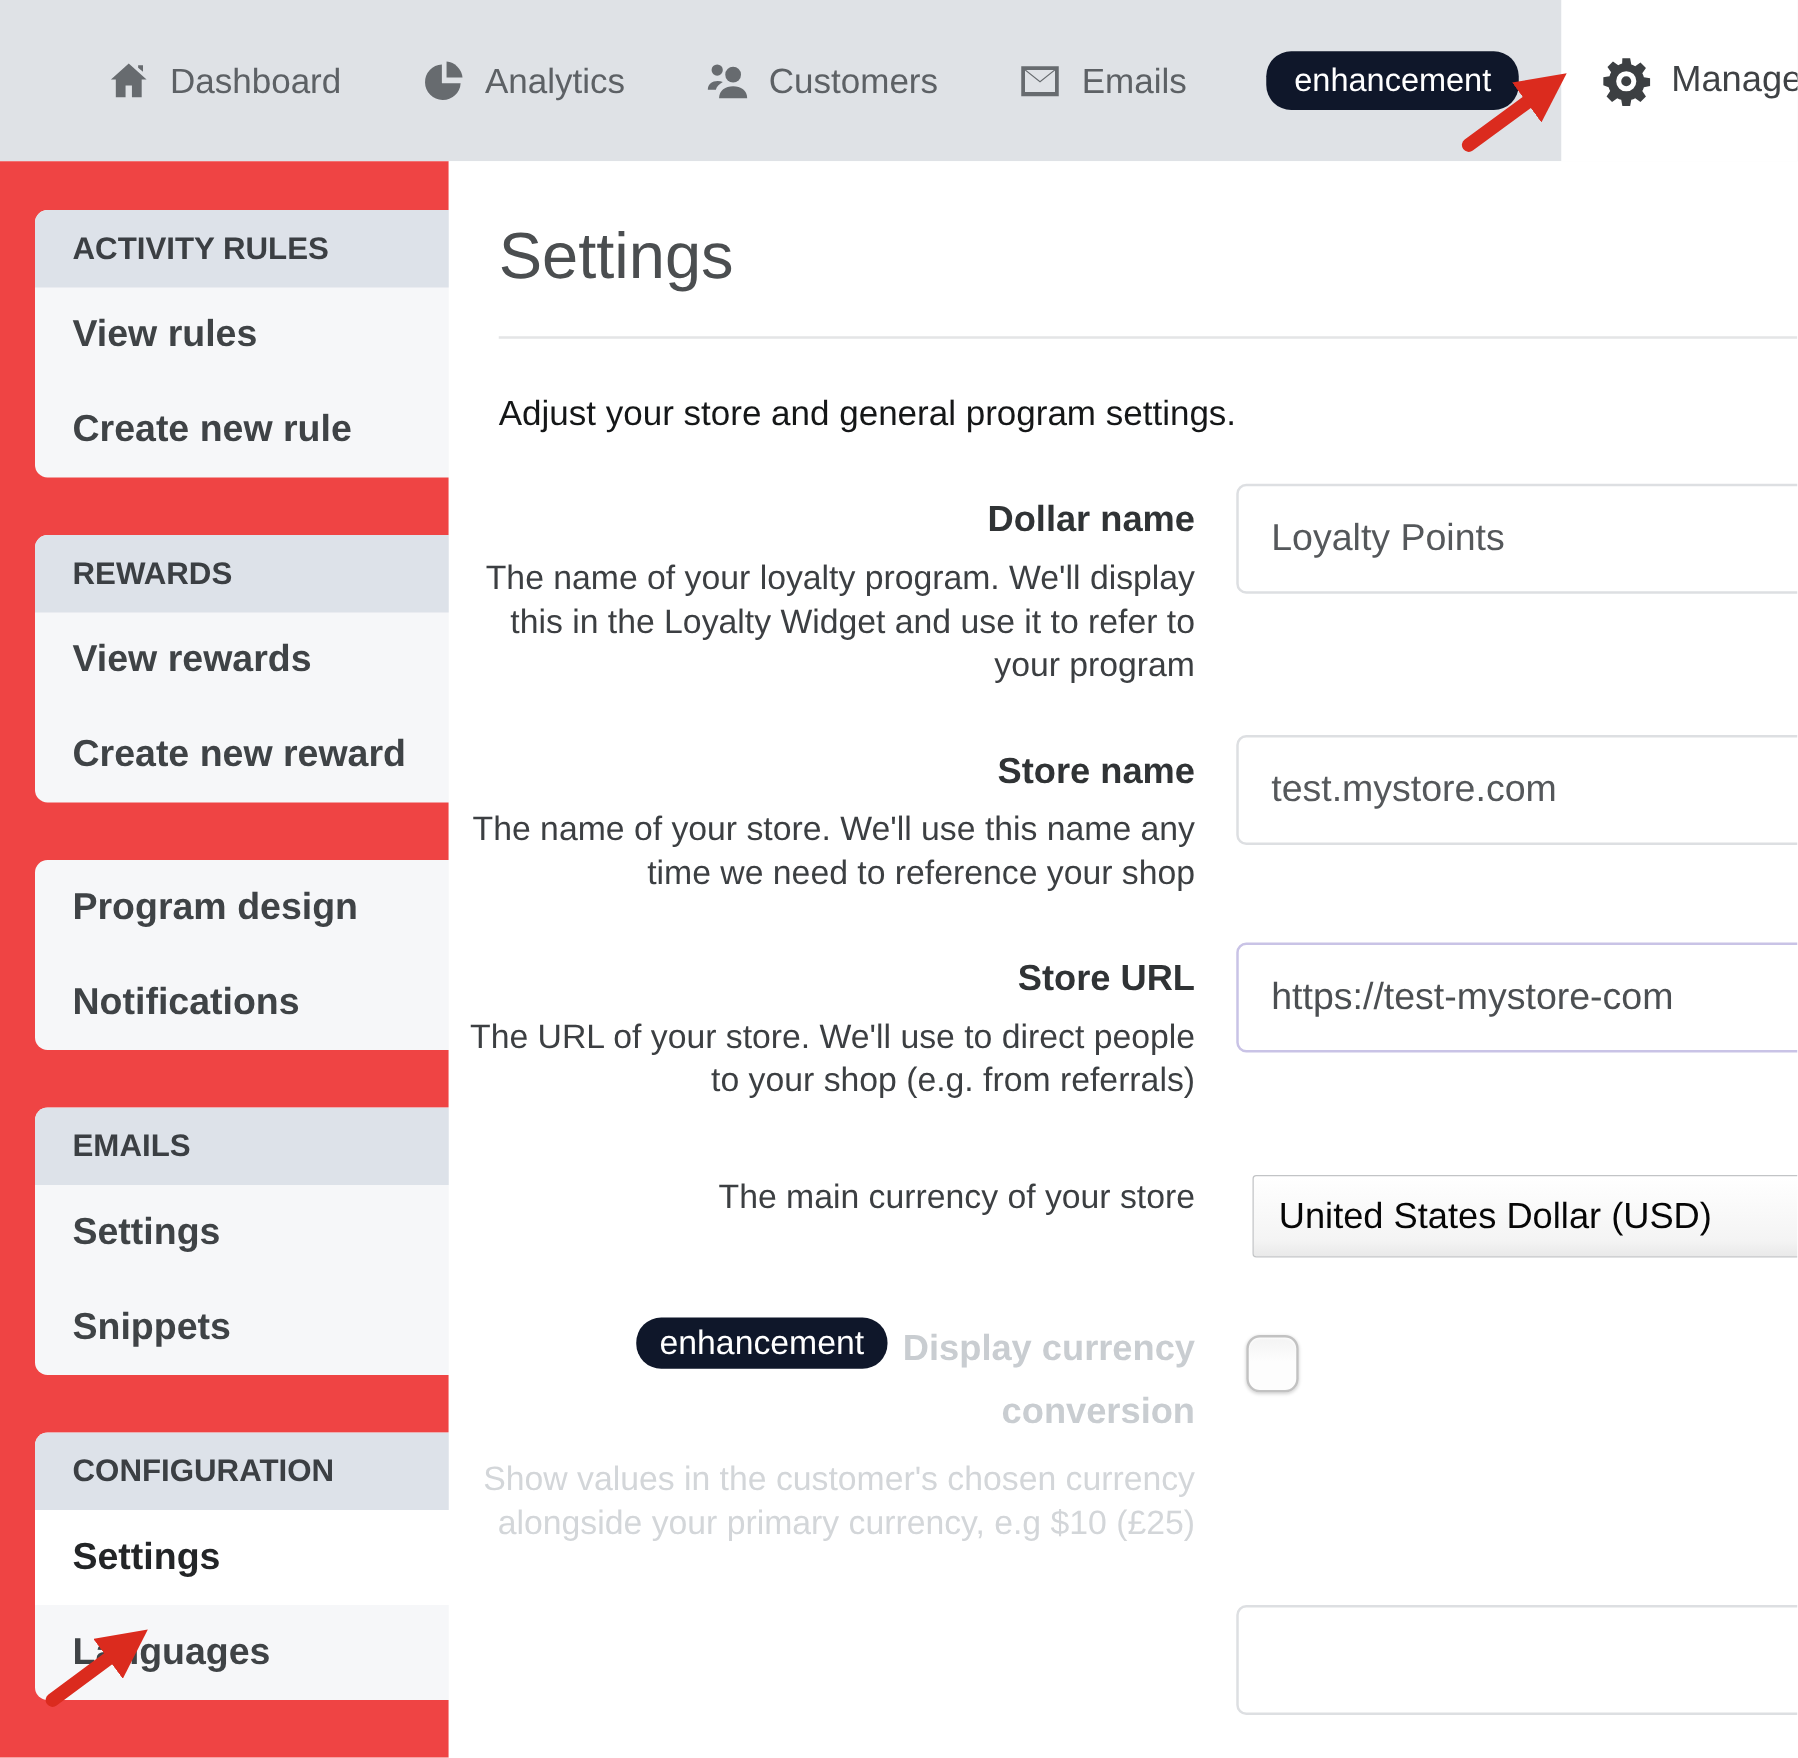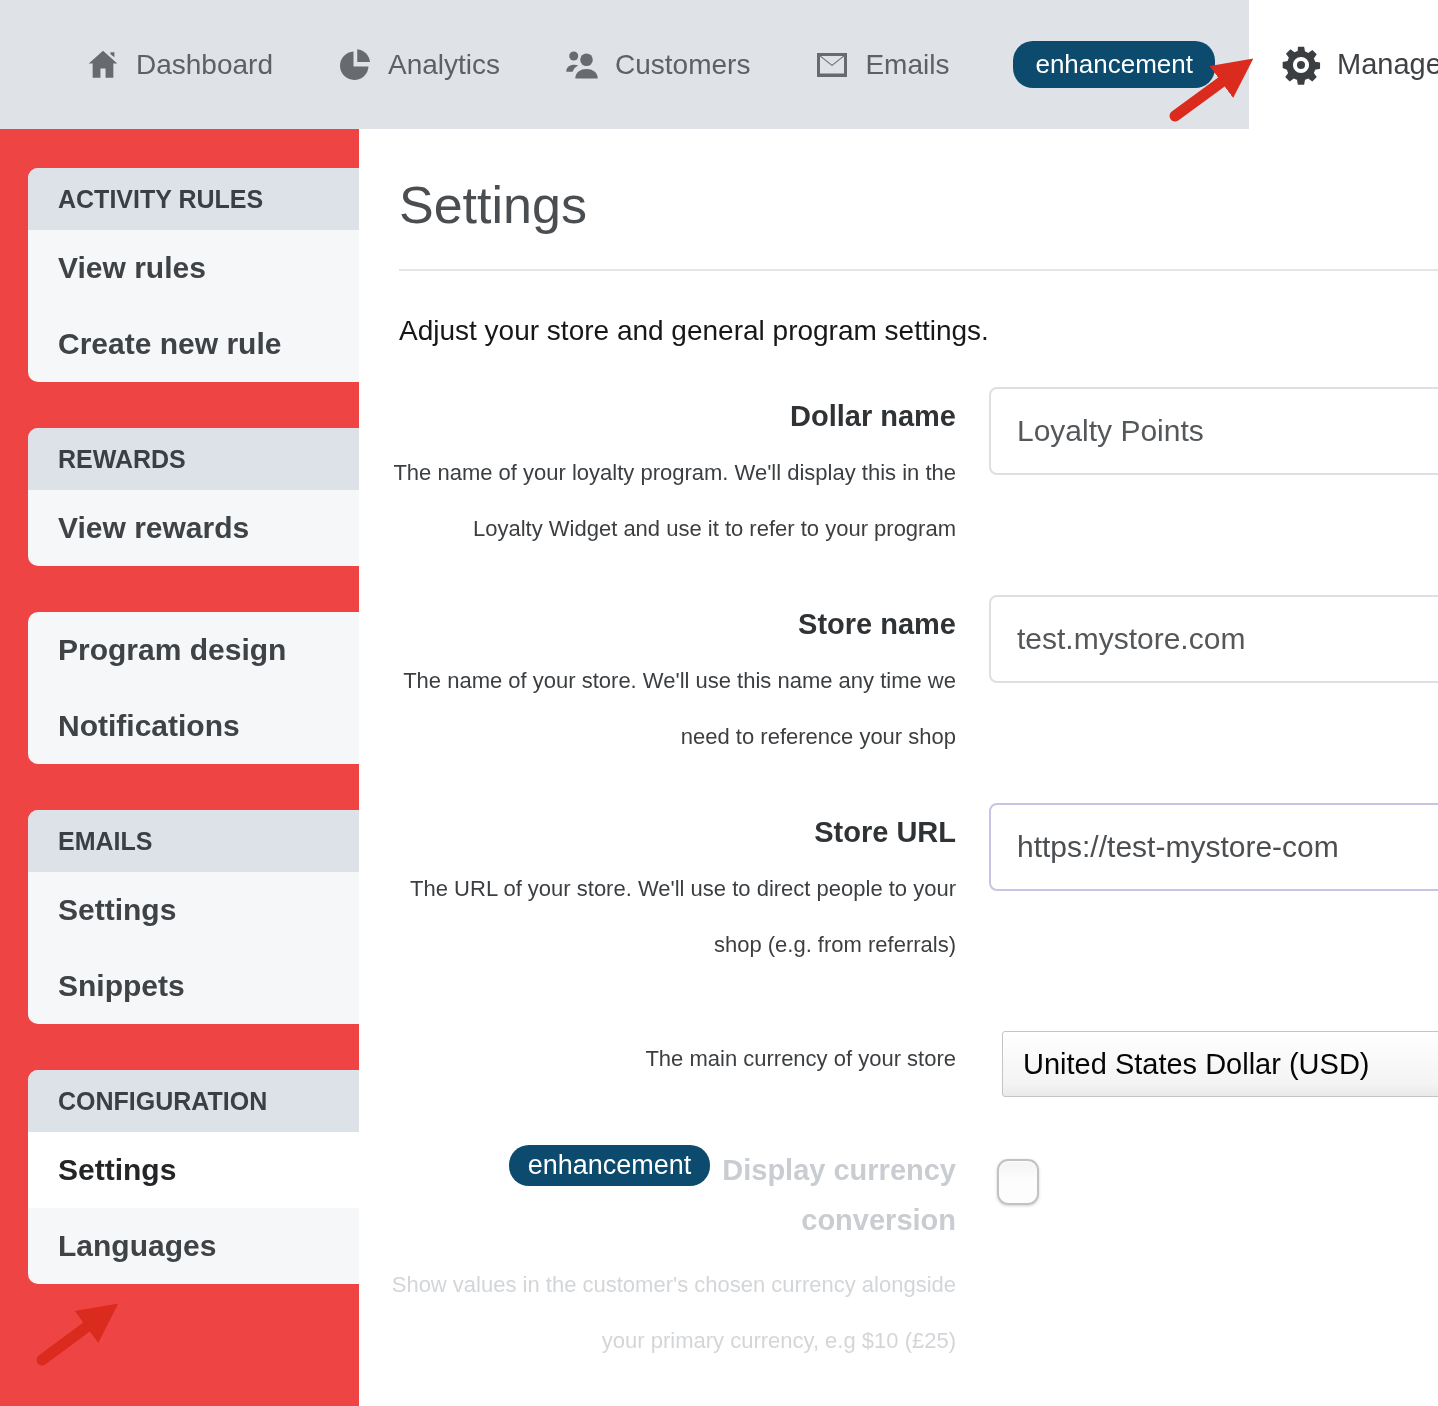--- a/index.html
+++ b/index.html
@@ -3,21 +3,21 @@
 <meta charset="utf-8">
 <style>
   * { margin:0; padding:0; box-sizing:border-box; }
   html,body { width:1438px; height:1406px; overflow:hidden; }
   body { font-family:"Liberation Sans", sans-serif; background:#ffffff; position:relative; }
 
   
   .nav { height:129px; background:#dfe2e6; display:flex; align-items:center; padding-left:85px; }
   .nav-item { display:flex; align-items:center; margin-right:64px; font-size:28px; color:#5d6165; cursor:pointer; white-space:nowrap; }
   .nav-item svg { width:36px; height:36px; margin-right:15px; fill:#676b6f; }
-  .badge { display:inline-block; background:#0c4a6e; color:#fff; border-radius:20px; font-size:26px; padding:8px 22px; }
+  .badge { display:inline-block; background:#0f172a; color:#fff; border-radius:20px; font-size:26px; padding:8px 22px; }
   .nav .badge { margin-right:34px; }
   .manage-tab { align-self:stretch; background:#ffffff; display:flex; align-items:center; padding:0 30px; margin-right:14px; font-size:29px; color:#3f4245; cursor:pointer; white-space:nowrap; }
   .manage-tab svg { width:44px; height:44px; margin-right:14px; fill:#3c3f42; }
 
   
   .layout { display:flex; height:1296px; }
   .sidebar { width:359px; flex-shrink:0; background:#ef4444; padding-top:39px;font-weight:bold; }
   .card { width:360px; margin:0 0 46px 28px; border-radius:10px; overflow:hidden; background:#f6f7f9; }
   .card-h { background:#dde2e9; padding:16px 30px; font-size:25px; line-height:30px; color:#3b3f43; }
   .card-item { padding:21px 30px; font-size:30px; line-height:34px; color:#3f4346; cursor:pointer; }
@@ -26,21 +26,21 @@
   .main { flex:1; background:#ffffff; padding:24px 0 0 40px; overflow:hidden; }
   .page-title { font-size:52px; line-height:60px; font-weight:400; color:#4b4e50; margin-top:22px; }
   .rule { border:0; border-top:2px solid #e4e5e6; margin-top:34px; }
   .page-desc { margin-top:40px; font-size:28px; line-height:40px; color:#151718; }
 
   
   .form { margin-top:46px; margin-left:-23px; }
   .frow { display:flex; align-items:flex-start; margin-bottom:48px; }
   .flabel { width:580px; flex-shrink:0; text-align:right; }
   .lbl { font-size:29px; line-height:38px; font-weight:bold; color:#303335; }
-  .hlp { margin-top:10px; font-size:22px; line-height:56px; color:#3c3f42; }
+  .hlp { margin-top:10px; font-size:27px; line-height:35px; color:#3c3f42; }
   .fctrl { margin-left:33px; margin-top:-10px; }
   .txt { width:560px; height:88px; border:2px solid #dddfe2; border-radius:8px; font-family:"Liberation Sans",sans-serif; font-size:30px; color:#55585b; padding:0 26px; background:#fff; outline:none; }
   .txt.url { border-color:#c9c3e6; color:#4c4f52; }
   .sel { margin-top:10px; margin-left:13px; width:540px; height:66px; border:1px solid #c2c4c6; border-radius:3px; background:linear-gradient(#ffffff, #f4f4f4 80%, #e9e9e9); font-family:"Liberation Sans",sans-serif; font-size:29px; color:#060606; padding:0 20px; appearance:none; -webkit-appearance:none; outline:none; }
   .disabled-row .lbl { color:#c9cdd1; font-size:29px; line-height:50px;margin-top:12px; }
   .disabled-row .hlp { color:#d3d6d9; margin-top:12px; }
   .disabled-row .badge { font-size:27px; padding:5px 19px; margin-right:12px; vertical-align:top; }
   .checkbox { width:42px; height:46px; margin-top:14px; margin-left:8px; border:2px solid #c2c2c2; border-radius:11px; background:linear-gradient(#f3f3f3, #fdfdfd 45%); box-shadow:0 1px 3px rgba(0,0,0,0.18), inset 0 1px 2px rgba(255,255,255,0.9); cursor:pointer; }
   .frow.last { margin-bottom:34px; }
 
@@ -93,20 +93,21 @@
 
     <div class="card">
       <div class="card-h">ACTIVITY RULES</div>
       <div class="card-item">View rules</div>
       <div class="card-item">Create new rule</div>
     </div>
 
     <div class="card">
       <div class="card-h">REWARDS</div>
       <div class="card-item">View rewards</div>
+      <div class="card-item">Create new reward</div>
     </div>
 
     <div class="card">
       <div class="card-item">Program design</div>
       <div class="card-item">Notifications</div>
     </div>
 
     <div class="card">
       <div class="card-h">EMAILS</div>
       <div class="card-item">Settings</div>

